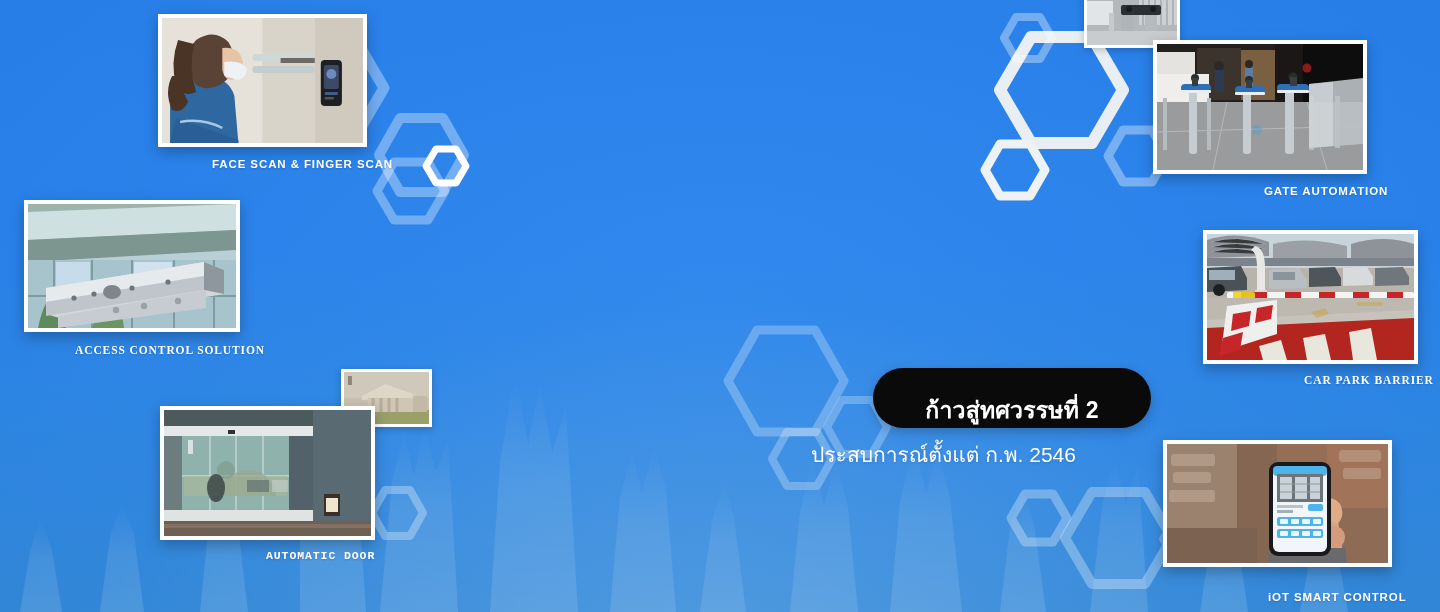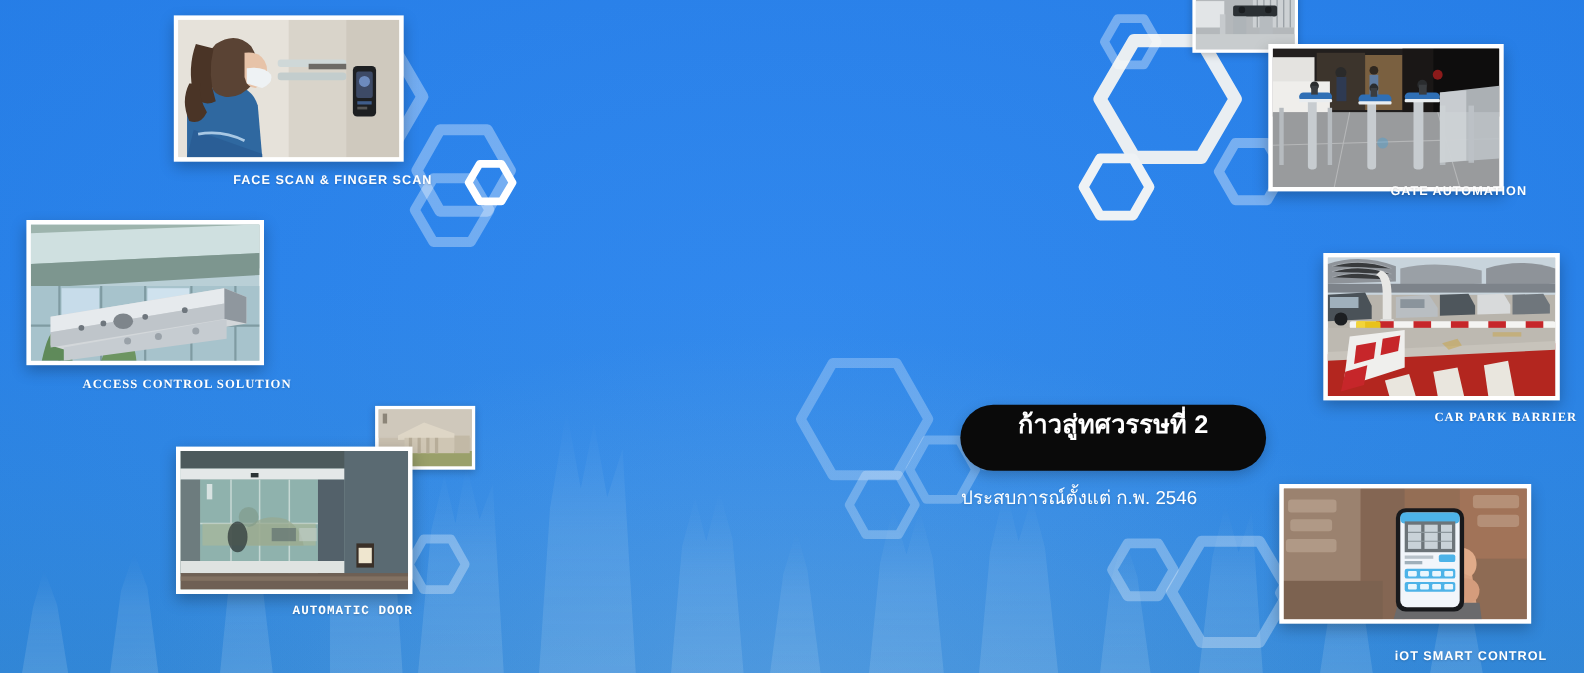--- a/index.html
+++ b/index.html
@@ -78,36 +78,35 @@
     font-size: 23px;
     line-height: 1.35;
     text-shadow: 0 1px 4px rgba(0,0,0,.14);
   }
   .pill {
     position: absolute;
     left: 873px; top: 368px;
     width: 278px; height: 60px;
     background: #0a0a0a;
     border-radius: 32px;
-    display: flex; align-items: flex-start; justify-content: center;
+    display: flex; align-items: flex-end; justify-content: center;
     box-shadow: 0 4px 12px rgba(0,0,0,.22);
   }
   .pill span {
     color: #ffffff;
     font-size: 23px;
     font-weight: bold;
     letter-spacing: .2px;
   }
   .since {
     position: absolute;
     left: 811px; top: 438px;
     width: 340px;
-    text-align: center;
     color: #ffffff;
-    font-size: 17px;
+    font-size: 21px;
     text-shadow: 0 1px 3px rgba(0,0,0,.15);
   }
 </style>
 </head>
 <body>
 
 <div id="banner">
 
   <div class="bg-grad"></div>
 
@@ -371,21 +370,21 @@
           <rect x="133" y="33" width="7" height="9" fill="#3a3d40"></rect>
           <rect x="152" y="52" width="5" height="54" fill="#b6bbbf"></rect>
           <rect x="178" y="52" width="5" height="52" fill="#b6bbbf"></rect>
         </g>
         <path d="M152 40 L206 34 L206 100 L152 104 Z" fill="#bcc2c6" opacity=".9"></path>
         <path d="M152 40 L176 38 L176 102 L152 104 Z" fill="#d4d9dc" opacity=".7"></path>
         <circle cx="100" cy="86" r="5" fill="#3aa0e0" opacity=".35"></circle>
       </svg>
     </div>
   </div>
-  <div class="caption" style="left:1264px; top:168px;">GATE AUTOMATION</div>
+  <div class="caption" style="left:1264px; top:185px;">GATE AUTOMATION</div>
 
   <div class="card" style="left:1203px; top:230px; width:215px; height:134px;">
     <div class="frame">
       <svg class="photo" viewBox="0 0 207 126" preserveAspectRatio="none">
         <rect width="207" height="126" fill="#b8b4ac"></rect>
         <rect x="0" y="0" width="207" height="34" fill="#c8d4dc"></rect>
 
         <path d="M0 6 Q30 -4 62 8 L62 22 L0 24 Z" fill="#8e9399"></path>
         <g stroke="#b0b5ba" stroke-width="1" opacity=".6">
           <path d="M4 8 Q30 0 58 10"></path>

